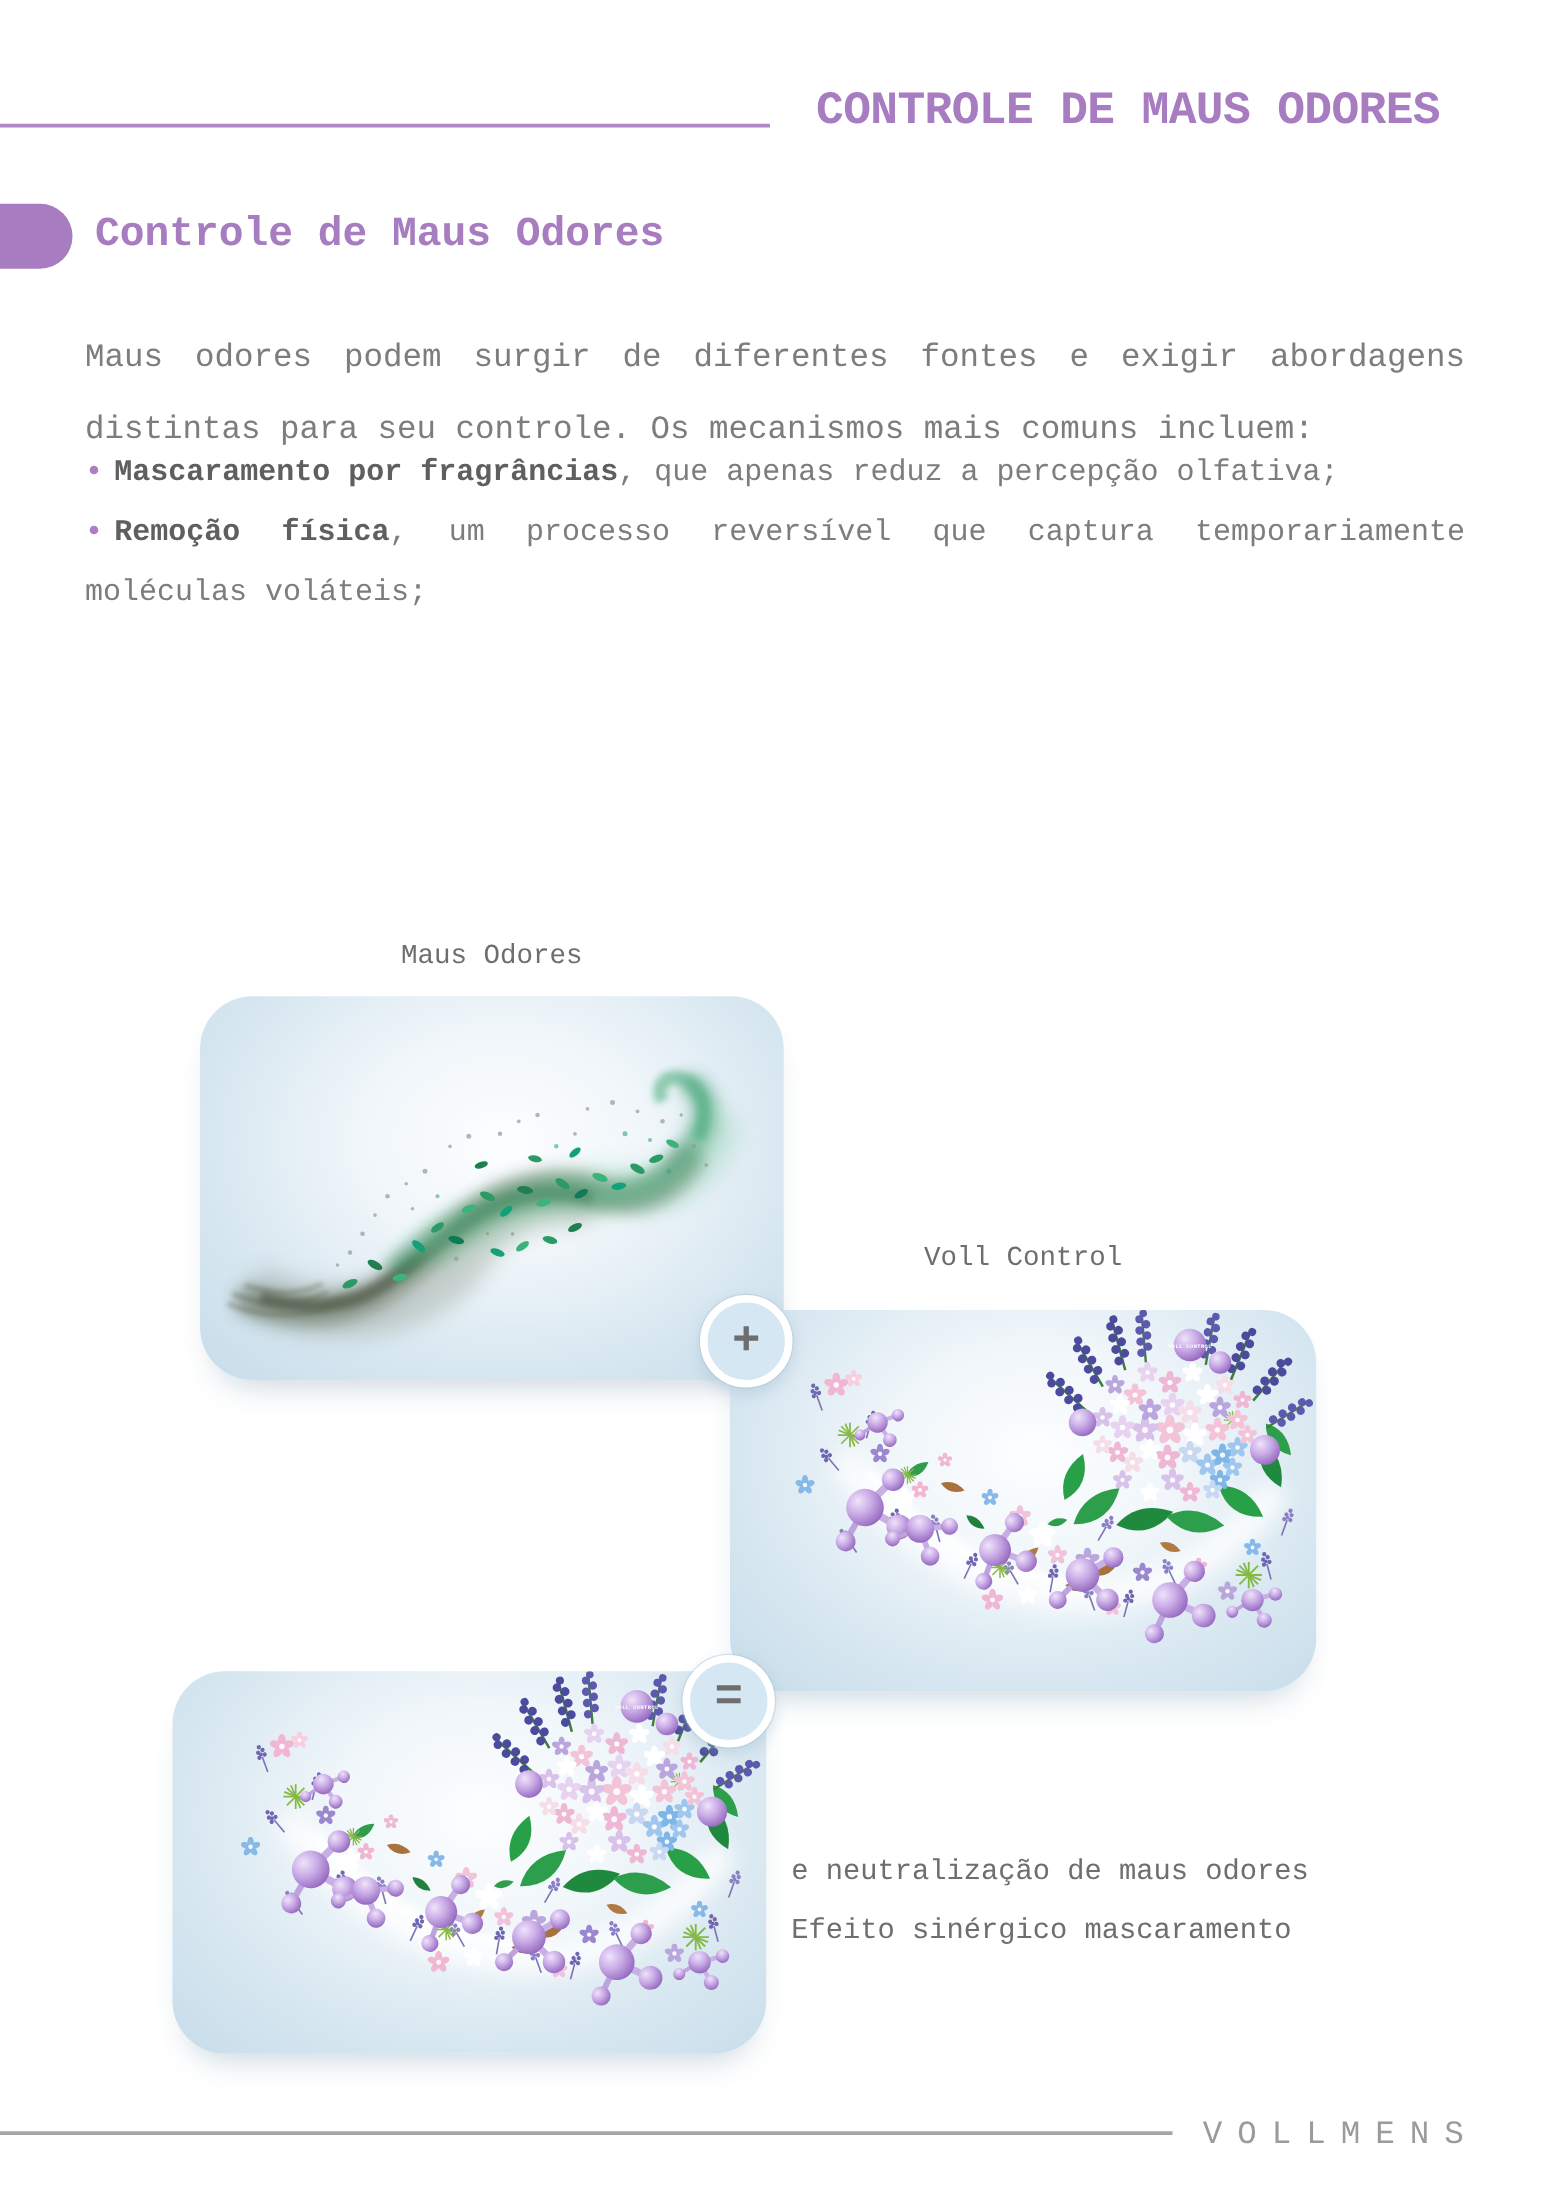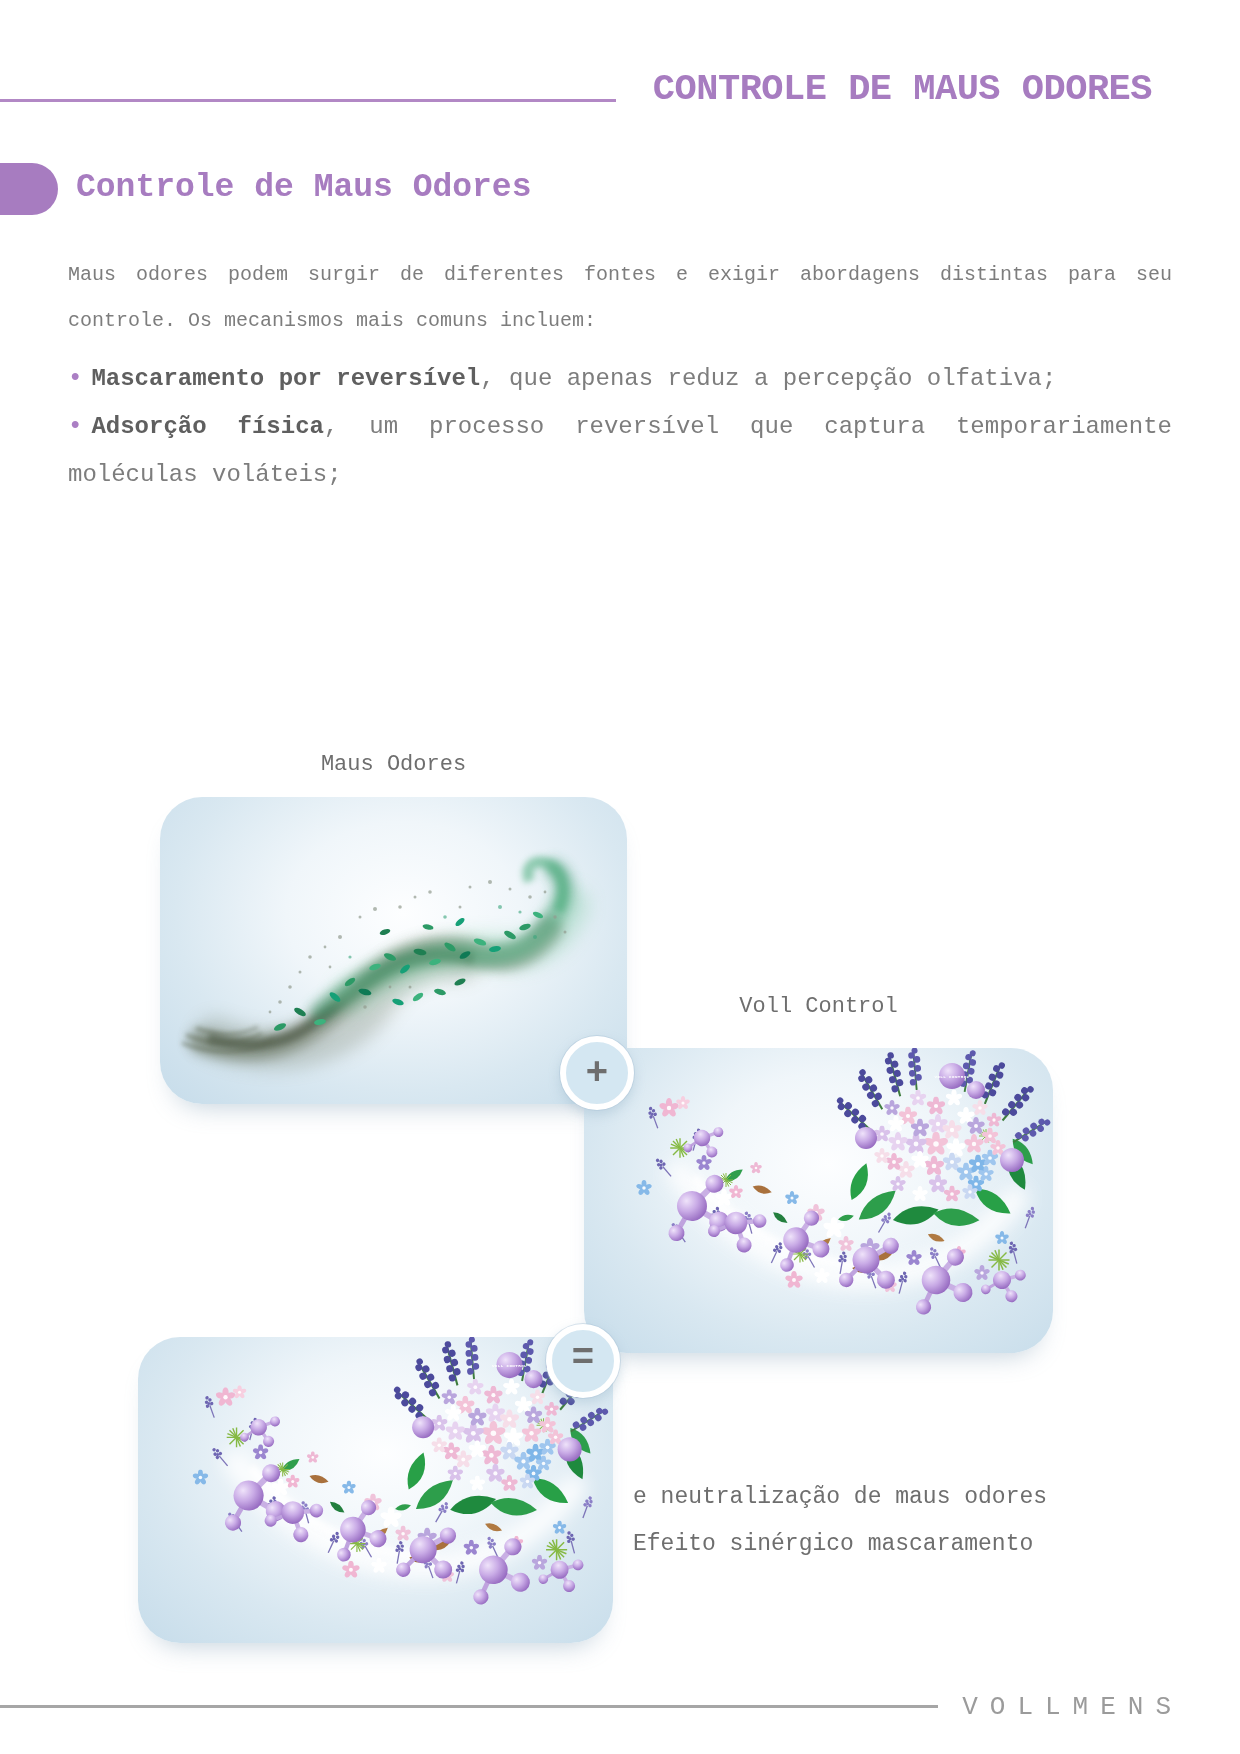--- a/index.html
+++ b/index.html
@@ -12,21 +12,21 @@
   .header-title {
     position:absolute; top:68px; right:88px; font-size:37px; font-weight:800;
     letter-spacing:-0.5px; color:#a77cc0; white-space:nowrap;
   }
   
   .section-tab { position:absolute; left:0; top:163px; width:58px; height:52px; background:#a77cc0; border-radius:0 26px 26px 0; }
   .section-heading { position:absolute; left:76px; top:169px; font-size:33px; font-weight:700; color:#a77cc0; }
   
   .intro {
     position:absolute; left:68px; top:232px; width:1104px;
-    font-size:20px; line-height:46px; color:#7d7d7d; text-align:justify;
+    font-size:26px; line-height:57px; color:#7d7d7d; text-align:justify;
   }
   .bullets { position:absolute; left:68px; top:355px; width:1104px; font-size:24px; line-height:48px; color:#7d7d7d; }
   .bullet-item { text-align:justify; }
   .bullet-dot { color:#ab7fc4; font-weight:700; margin-right:9px; }
   .bullet-bold { font-weight:700; color:#5f5f5f; }
   
   .fig-label { position:absolute; text-align:center; font-size:22px; color:#6e6e6e; z-index:2; }
   .lbl-maus { left:160px; top:752px; width:467px; }
   .lbl-voll { left:584px; top:994px; width:469px; }
   .card {
@@ -350,24 +350,24 @@
   <div class="header-rule"></div>
   <div class="header-title">CONTROLE DE MAUS ODORES</div>
 
   <div class="section-tab"></div>
   <div class="section-heading">Controle de Maus Odores</div>
 
   <p class="intro">Maus odores podem surgir de diferentes fontes e exigir abordagens distintas para seu controle. Os mecanismos mais comuns incluem:</p>
 
   <div class="bullets">
     <div class="bullet-item">
-      <span class="bullet-dot">•</span><span class="bullet-bold">Mascaramento por reversível</span><span>, que apenas reduz a percepção olfativa;</span>
+      <span class="bullet-dot">•</span><span class="bullet-bold">Mascaramento por fragrâncias</span><span>, que apenas reduz a percepção olfativa;</span>
     </div>
     <div class="bullet-item">
-      <span class="bullet-dot">•</span><span class="bullet-bold">Adsorção física</span><span>, um processo reversível que captura temporariamente moléculas voláteis;</span>
+      <span class="bullet-dot">•</span><span class="bullet-bold">Remoção física</span><span>, um processo reversível que captura temporariamente moléculas voláteis;</span>
     </div>
   </div>
 
   <div class="fig-label lbl-maus">Maus Odores</div>
   <div class="card card-1">
     <svg viewBox="0 0 467 307">
         <use href="#fig-swirl" width="467" height="307"></use>
       </svg>
   </div>
 

